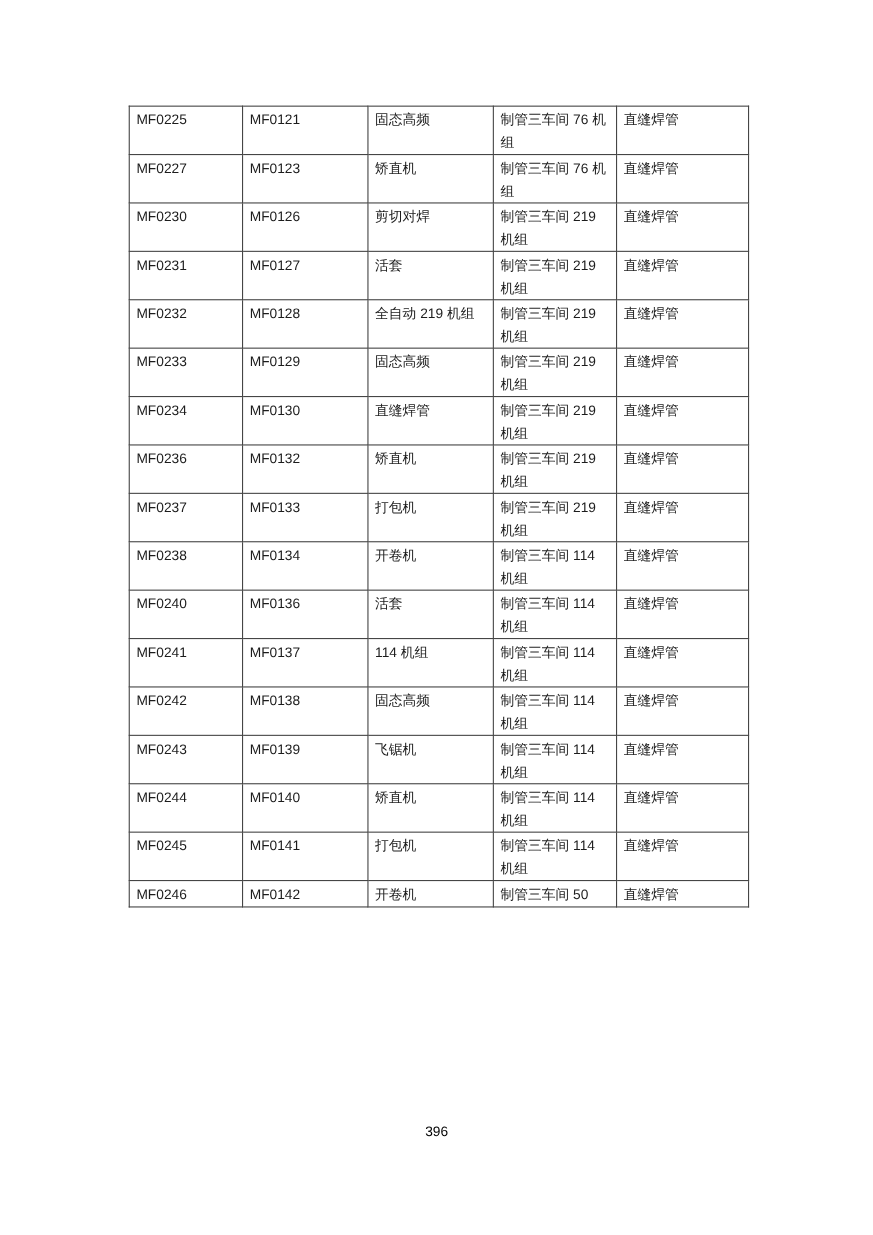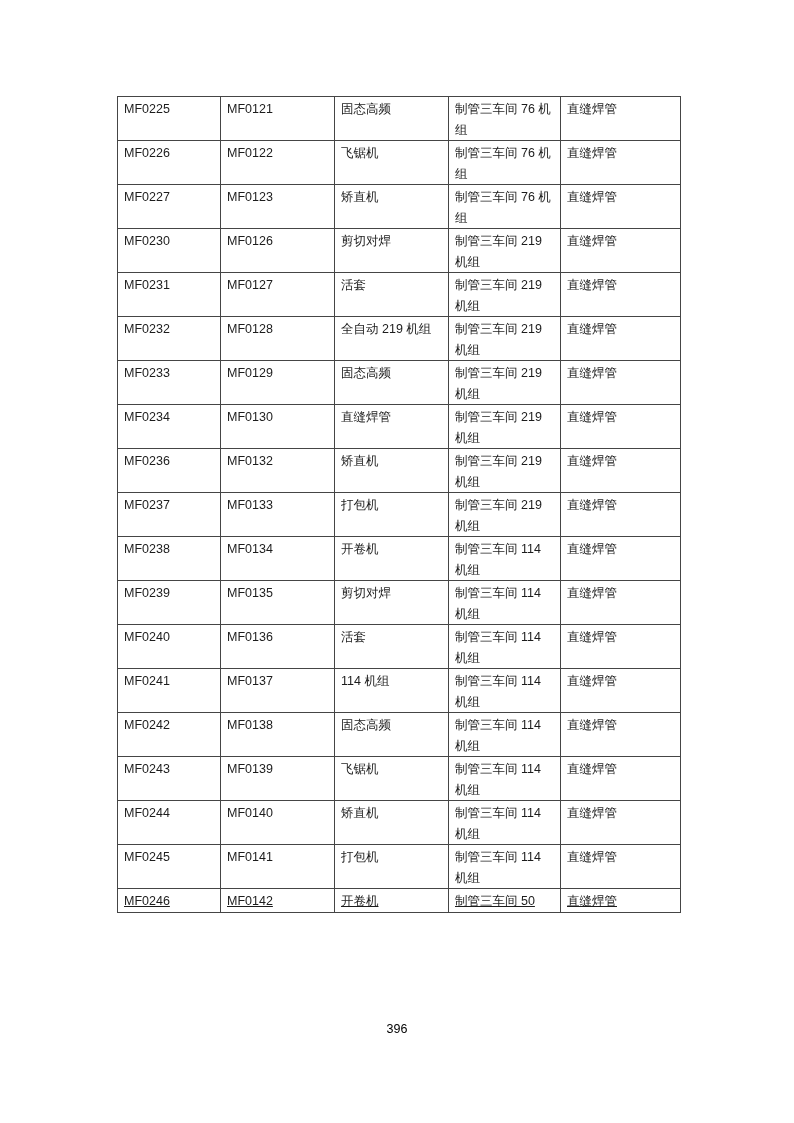--- a/index.html
+++ b/index.html
@@ -33,21 +33,20 @@
     line-height: 20.5px;
     color: #1c1c1c;
     overflow: hidden;
     word-break: break-word;
   }
   table.equipment-table tr {
     height: 42.5px;
   }
   table.equipment-table tr:last-child {
     height: 24px;
-    text-decoration: underline;
   }
   .page-number {
     position: absolute;
     top: 1022px;
     left: 0;
     width: 100%;
     text-align: center;
     font-size: 12.5px;
     color: #000000;
   }
@@ -63,27 +62,20 @@
         <col style="width: 114px;">
         <col style="width: 114px;">
         <col style="width: 112px;">
         <col style="width: 120px;">
       </colgroup>
     <tbody>
         <tr>
           <td>MF0225</td>
           <td>MF0121</td>
           <td>固态高频</td>
-          <td>制管三车间 76 机组</td>
-          <td>直缝焊管</td>
-        </tr>
-        <tr>
-          <td>MF0226</td>
-          <td>MF0122</td>
-          <td>飞锯机</td>
           <td>制管三车间 76 机组</td>
           <td>直缝焊管</td>
         </tr>
         <tr>
           <td>MF0227</td>
           <td>MF0123</td>
           <td>矫直机</td>
           <td>制管三车间 76 机组</td>
           <td>直缝焊管</td>
         </tr>
@@ -137,27 +129,20 @@
           <td>直缝焊管</td>
         </tr>
         <tr>
           <td>MF0238</td>
           <td>MF0134</td>
           <td>开卷机</td>
           <td>制管三车间 114 机组</td>
           <td>直缝焊管</td>
         </tr>
         <tr>
-          <td>MF0239</td>
-          <td>MF0135</td>
-          <td>剪切对焊</td>
-          <td>制管三车间 114 机组</td>
-          <td>直缝焊管</td>
-        </tr>
-        <tr>
           <td>MF0240</td>
           <td>MF0136</td>
           <td>活套</td>
           <td>制管三车间 114 机组</td>
           <td>直缝焊管</td>
         </tr>
         <tr>
           <td>MF0241</td>
           <td>MF0137</td>
           <td>114 机组</td>

